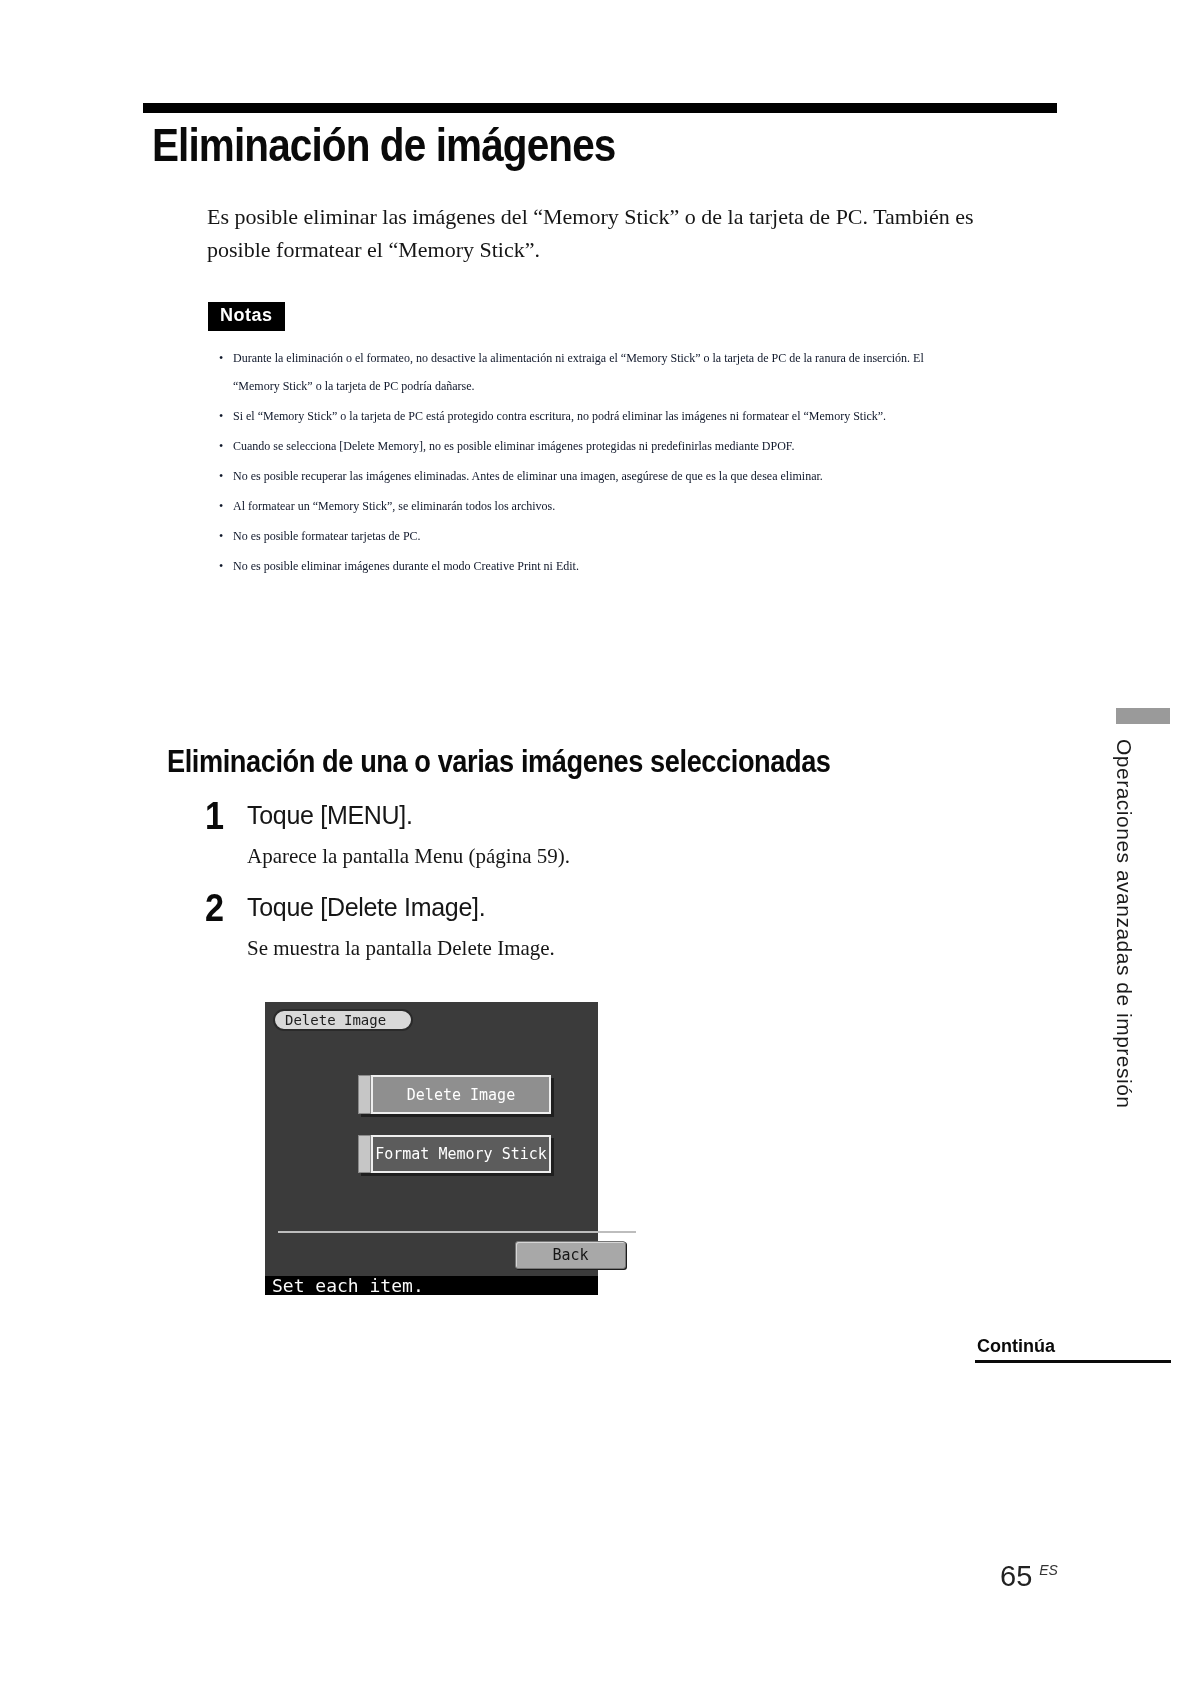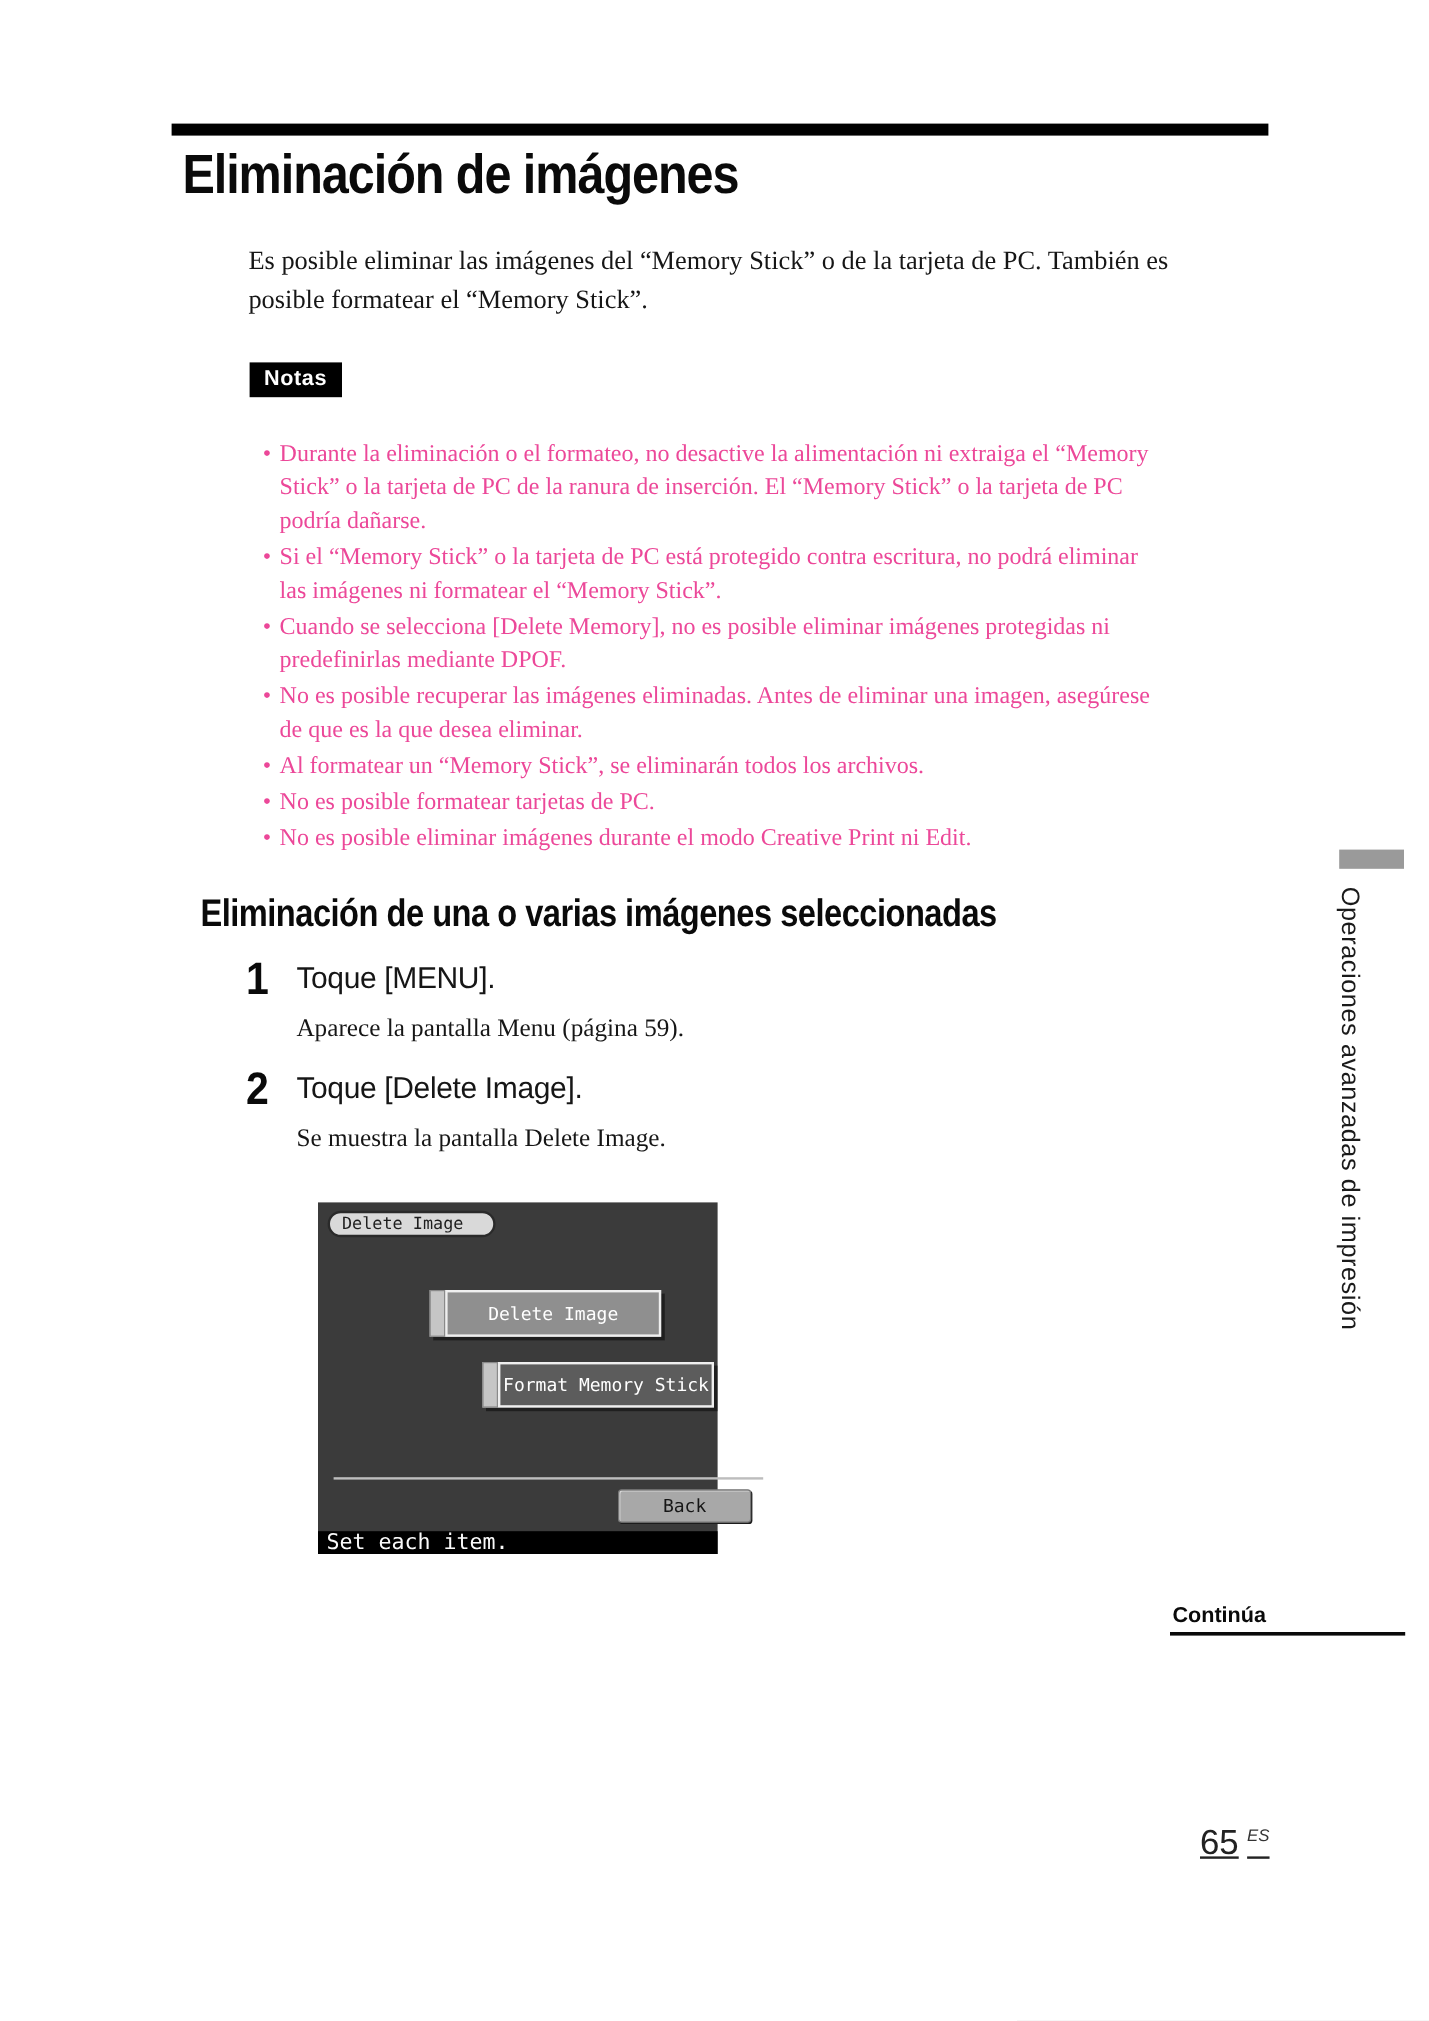--- a/index.html
+++ b/index.html
@@ -32,24 +32,24 @@
   }
 
   
   .notes-badge {
     position: absolute; left: 208px; top: 302px;
     background: #000; color: #fff;
     font-size: 18px; font-weight: 700;
     padding: 3px 12px 5px 12px; letter-spacing: 0.5px;
   }
   .notes-list {
-    position: absolute; left: 219px; top: 364px; width: 748px;
+    position: absolute; left: 219px; top: 344px; width: 748px;
     list-style: none;
     font-family: "Liberation Serif", serif;
-    font-size: 20px; line-height: 28px; color: #ec4899;
+    font-size: 12px; line-height: 28px; color: #0f172a;
   }
   .notes-list li { position: relative; padding-left: 14px; margin-bottom: 2px; }
   .notes-list li::before { content: "\2022"; position: absolute; left: 0; top: 0; }
 
   
   .section-title {
     position: absolute; left: 167px; top: 743px;
     font-size: 32px; font-weight: 700; letter-spacing: -0.5px;
     transform: scaleX(0.85); transform-origin: left top;
     white-space: nowrap; color: #0a0a0a;
@@ -87,21 +87,21 @@
     cursor: default;
   }
   .lcd-btn .btn-side { width: 13px; background: #c6c6c6; border: 1px solid #8a8a8a; }
   .lcd-btn .btn-face {
     flex: 1; border: 2px solid #efefef;
     color: #fff; font-size: 15px; display: flex; align-items: center; justify-content: center;
     white-space: nowrap;
   }
   .btn-delete { top: 73px; }
   .btn-delete .btn-face { background: #8f8f8f; }
-  .btn-format { top: 133px; height: 38px; margin-left: 44px; }
+  .btn-format { top: 133px; height: 38px; }
   .btn-format .btn-face { background: #5c5c5c; }
   .lcd-sep { position: absolute; left: 13px; top: 229px; width: 358px; height: 2px; background: #bdbdbd; }
   .lcd-back {
     position: absolute; left: 250px; top: 239px; width: 111px; height: 28px;
     background: #a8a8a8; border: 1px solid #777; border-radius: 3px;
     color: #161616; font-size: 15px; text-align: center; line-height: 26px;
     box-shadow: inset 1px 1px 0 #d6d6d6, 1px 1px 0 #1c1c1c;
   }
   .lcd-status {
     position: absolute; left: 0; top: 274px; width: 100%; height: 19px;
@@ -118,22 +118,22 @@
     white-space: nowrap;
   }
 
   
   .continue-label {
     position: absolute; left: 977px; top: 1336px;
     font-size: 18px; font-weight: 700; color: #0a0a0a;
   }
   .continue-rule { position: absolute; left: 975px; top: 1360px; width: 196px; height: 3px; background: #0a0a0a; }
   .page-number {
-    position: absolute; left: 1000px; top: 1520px;
-    font-size: 29px; color: #222; letter-spacing: 0; text-decoration: underline;
+    position: absolute; left: 1000px; top: 1560px;
+    font-size: 29px; color: #222; letter-spacing: 0;
   }
   .page-number .suffix {
     font-size: 14px; font-style: italic; vertical-align: 11px; margin-left: 7px; color: #333;
   }
 </style>
 </head>
 <body>
 
 <div class="page">
 

